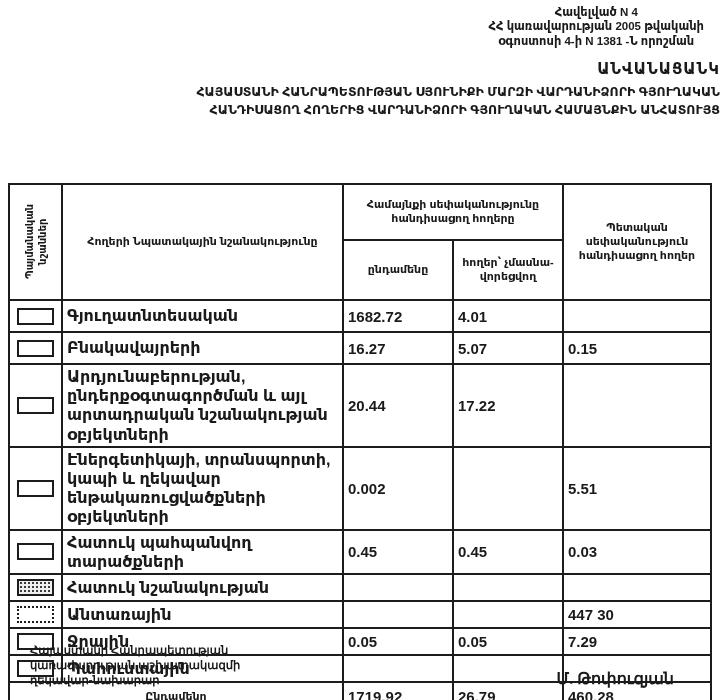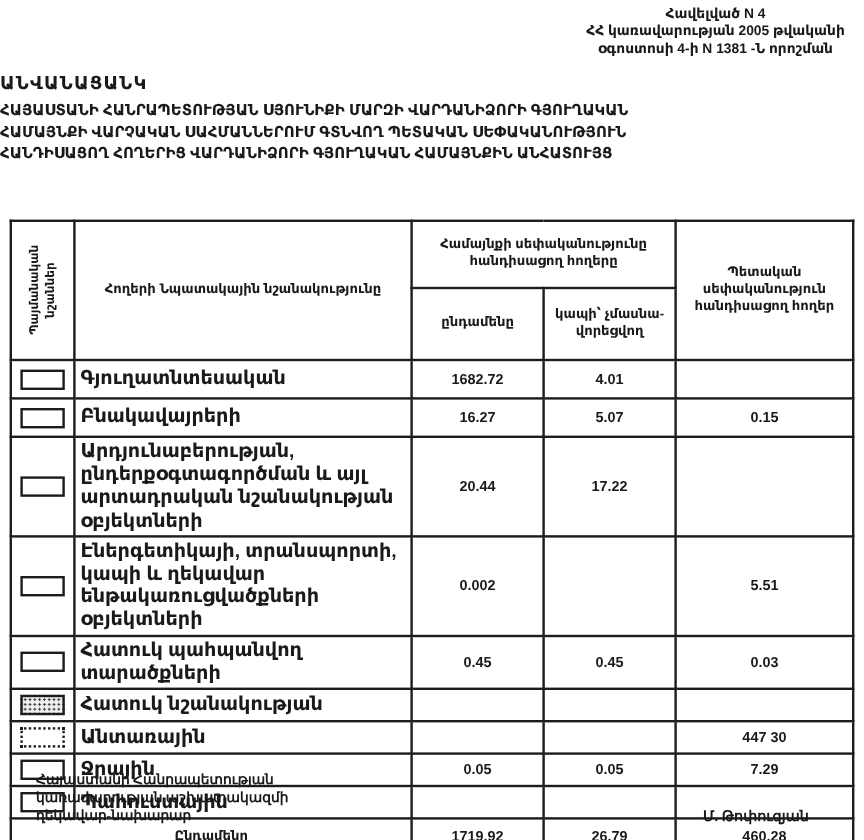--- a/index.html
+++ b/index.html
@@ -17,21 +17,21 @@
   .appendix {
     position: absolute; top: 5px; right: 16px;
     text-align: center;
     font-size: 11.5px; line-height: 1.25;
     white-space: nowrap;
   }
 
   
   .title-block {
     position: absolute; top: 60px; left: 0; width: 720px;
-    text-align: left;
+    text-align: right;
   }
   .title-main { font-size: 15px; letter-spacing: 1px; margin-bottom: 6px; }
   .title-sub { font-size: 12.5px; line-height: 1.42; }
 
   
   table.land {
     position: absolute; top: 183px; left: 8px;
     border-collapse: collapse;
     table-layout: fixed;
     width: 704px;
@@ -57,21 +57,21 @@
     transform: rotate(180deg);
     margin: 0 auto;
     font-size: 10px;
     line-height: 1.3;
     white-space: pre-line;
     text-align: center;
     height: 104px;
   }
 
   td.name-cell { text-align: left; font-size: 16px; line-height: 1.2; padding-left: 6px; }
-  td.num-cell  { text-align: center; font-size: 12px; }
+  td.num-cell  { font-size: 15px; }
 
   td.legend-cell { text-align: center; }
   .legend-box {
     width: 37px; height: 17px;
     border: 2px solid #1c1c1c;
     margin: 2px auto;
     background: #ffffff;
   }
   .legend-box.stipple {
     background-color: #efefef;
@@ -85,56 +85,55 @@
   tr.r-short td { height: 27px; }
   tr.total-row td { height: 30px; }
   td.total-label { text-align: center; font-size: 11px; }
 
   
   .footer {
     position: absolute; top: 643px; left: 30px; right: 20px;
     display: flex; justify-content: space-between; align-items: flex-end; font-family: Liberation Serif, serif;
   }
   .footer-left { font-size: 11.5px; line-height: 1.3; white-space: pre-line; }
-  .footer-sign { font-size: 12px; padding-right: 26px; }
+  .footer-sign { font-size: 16px; padding-right: 26px; }
 </style>
 </head>
 <body>
 
 <div class="page">
 
   <div class="appendix">
     <div>Հավելված N 4</div>
     <div>ՀՀ կառավարության 2005 թվականի</div>
     <div>օգոստոսի 4-ի N 1381 -Ն որոշման</div>
   </div>
 
   <div class="title-block">
     <div class="title-main">ԱՆՎԱՆԱՑԱՆԿ</div>
     <div class="title-sub">
       <div>ՀԱՅԱՍՏԱՆԻ ՀԱՆՐԱՊԵՏՈՒԹՅԱՆ ՍՅՈՒՆԻՔԻ ՄԱՐԶԻ ՎԱՐԴԱՆԻՁՈՐԻ ԳՅՈՒՂԱԿԱՆ</div>
-      <div>ՀԱՄԱՅՆՔԻ ՎԱՐՉԱԿԱՆ ՍԱՀՄԱՆՆԵՐՈՒՄ ԳՏՆՎՈՂ ՊԵՏԱԿԱՆ ՍԵՓԱԿԱՆՈՒԹՅՈՒՆ</div>
       <div>ՀԱՆԴԻՍԱՑՈՂ ՀՈՂԵՐԻՑ ՎԱՐԴԱՆԻՁՈՐԻ ԳՅՈՒՂԱԿԱՆ ՀԱՄԱՅՆՔԻՆ ԱՆՀԱՏՈՒՅՑ</div>
     </div>
   </div>
 
   <table class="land">
     <thead>
       <tr>
         <th class="col-legend hdr" rowspan="2">
           <div class="vertical-text">Պայմանական
 նշաններ</div>
         </th>
         <th class="col-name hdr" rowspan="2">Հողերի  Նպատակային նշանակությունը</th>
         <th class="hdr hdr-group" colspan="2">Համայնքի սեփականությունը հանդիսացող հողերը</th>
         <th class="col-state hdr" rowspan="2">Պետական սեփականություն հանդիսացող հողեր</th>
       </tr>
       <tr>
         <th class="col-total hdr hdr-sub">ընդամենը</th>
-        <th class="col-ofwhich hdr hdr-sub">կապի՝ չմասնա-վորեցվող</th>
+        <th class="col-ofwhich hdr hdr-sub">հողեր՝ չմասնա-վորեցվող</th>
       </tr>
     </thead>
     <tbody>
       <tr class="r-mid">
         <td class="legend-cell">
             <div class="legend-box"></div>
           </td>
         <td class="name-cell">Գյուղատնտեսական</td>
         <td class="num-cell">1682.72</td>
         <td class="num-cell">4.01</td>

